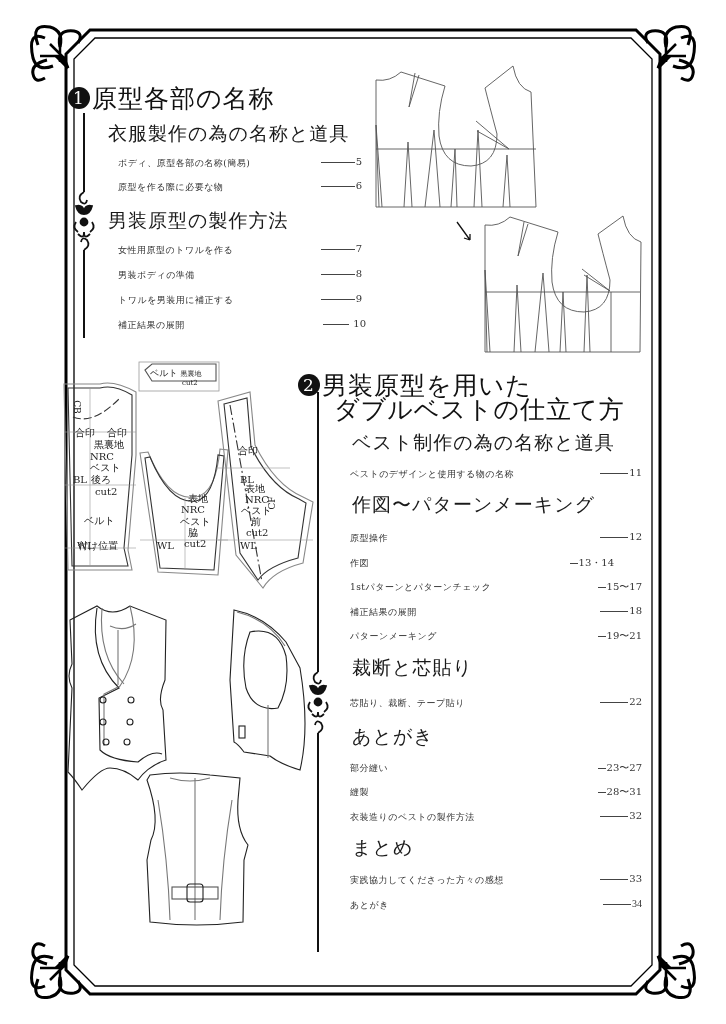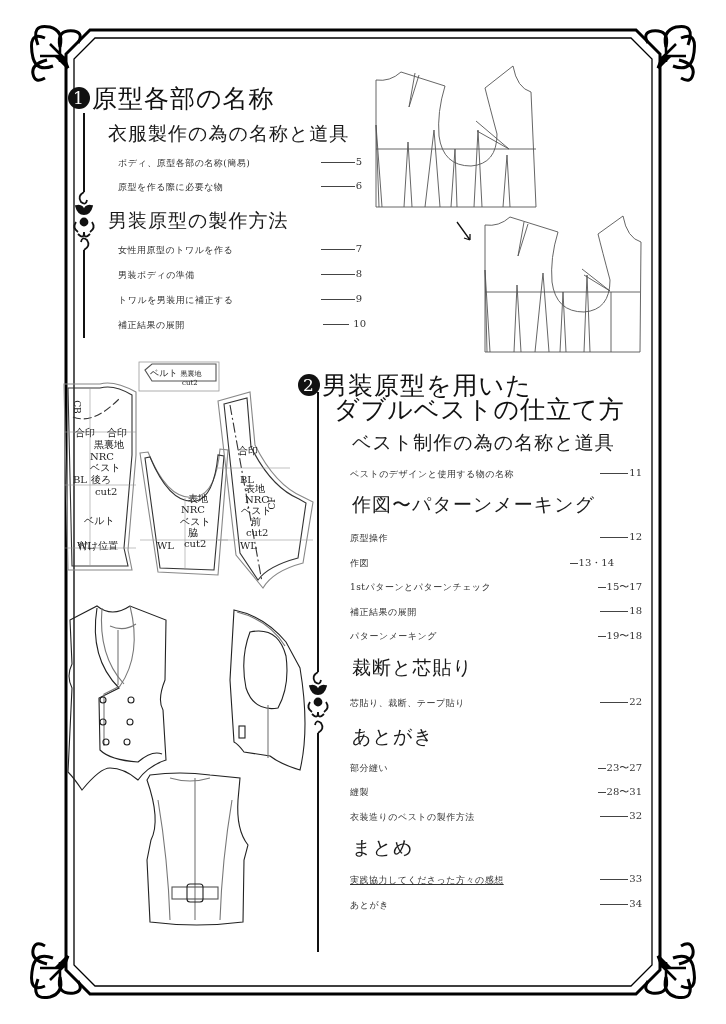--- a/index.html
+++ b/index.html
@@ -238,31 +238,31 @@
 <div class="abs h2" style="left:352px;top:492px;">作図〜パターンメーキング</div>
 <div class="item" style="left:350px;top:532px;">原型操作</div>
 <div class="page" style="left:598px;top:531px;width:44px;"><span class="leader" style="width:28px;"></span><span>12</span></div>
 <div class="item" style="left:350px;top:557px;">作図</div>
 <div class="page" style="left:562px;top:556px;width:52px;"><span class="leader" style="width:8px;"></span><span>13・14</span></div>
 <div class="item" style="left:350px;top:581px;">1stパターンとパターンチェック</div>
 <div class="page" style="left:590px;top:580px;width:52px;"><span class="leader" style="width:8px;"></span><span>15〜17</span></div>
 <div class="item" style="left:350px;top:606px;">補正結果の展開</div>
 <div class="page" style="left:598px;top:605px;width:44px;"><span class="leader" style="width:28px;"></span><span>18</span></div>
 <div class="item" style="left:350px;top:630px;">パターンメーキング</div>
-<div class="page" style="left:590px;top:629px;width:52px;"><span class="leader" style="width:8px;"></span><span>19〜18</span></div>
+<div class="page" style="left:590px;top:629px;width:52px;"><span class="leader" style="width:8px;"></span><span>19〜21</span></div>
 
 <div class="abs h2" style="left:352px;top:655px;">裁断と芯貼り</div>
 <div class="item" style="left:350px;top:697px;">芯貼り、裁断、テープ貼り</div>
 <div class="page" style="left:598px;top:696px;width:44px;"><span class="leader" style="width:28px;"></span><span>22</span></div>
 
 <div class="abs h2" style="left:352px;top:724px;">あとがき</div>
 <div class="item" style="left:350px;top:762px;">部分縫い</div>
 <div class="page" style="left:590px;top:761px;width:52px;"><span class="leader" style="width:8px;"></span><span>23〜27</span></div>
 <div class="item" style="left:350px;top:786px;">縫製</div>
 <div class="page" style="left:590px;top:785px;width:52px;"><span class="leader" style="width:8px;"></span><span>28〜31</span></div>
 <div class="item" style="left:350px;top:811px;">衣装造りのベストの製作方法</div>
 <div class="page" style="left:598px;top:810px;width:44px;"><span class="leader" style="width:28px;"></span><span>32</span></div>
 
 <div class="abs h2" style="left:352px;top:835px;">まとめ</div>
-<div class="item" style="left:350px;top:874px;text-decoration:underline;">実践協力してくださった方々の感想</div>
+<div class="item" style="left:350px;top:874px;">実践協力してくださった方々の感想</div>
 <div class="page" style="left:598px;top:873px;width:44px;"><span class="leader" style="width:28px;"></span><span>33</span></div>
 <div class="item" style="left:350px;top:899px;">あとがき</div>
-<div class="page" style="left:598px;top:898px;width:44px;"><span class="leader" style="width:28px;"></span><span>34</span></div>
+<div class="page" style="left:598px;top:898px;width:44px;font-family:Liberation Serif, serif;"><span class="leader" style="width:28px;"></span><span>34</span></div>
 
 </body></html>

